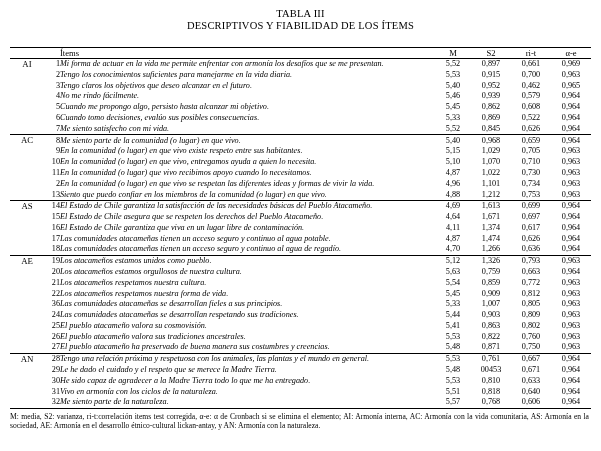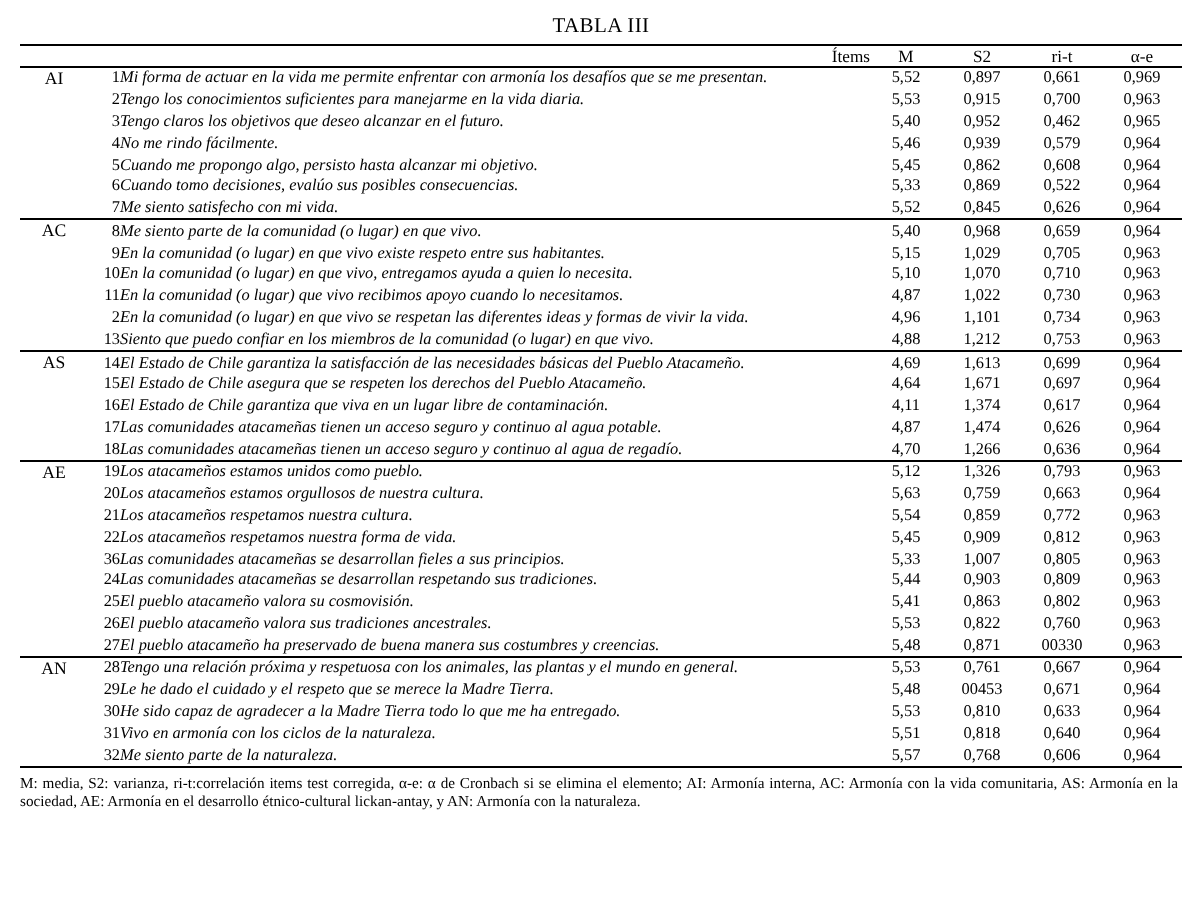--- a/index.html
+++ b/index.html
@@ -17,21 +17,21 @@
   .page {
     width: 601px;
     height: 451px;
     box-sizing: border-box;
     padding: 8px 10px 4px 10px;
     position: relative;
   }
   .title-block {
     text-align: center;
     line-height: 1.12;
-    margin-bottom: 2px;
+    margin-bottom: 15px;
   }
   .title-main {
     font-size: 10.5px;
     letter-spacing: 0.2px;
   }
   .title-sub {
     font-size: 10.5px;
     letter-spacing: 0.2px;
   }
   table.tbl {
@@ -46,21 +46,21 @@
     font-weight: normal;
   }
 
   thead th {
     font-size: 8.6px;
     padding: 2px 0 2px 0;
     border-top: 1.2px solid #000;
     border-bottom: 1.2px solid #000;
     text-align: center;
   }
-  th.h-items { text-align: right; }
+  th.h-items { text-align: left; }
 
   col.c-dim  { width: 34px; }
   col.c-num  { width: 16px; }
   col.c-text { width: auto; }
   col.c-m    { width: 36px; }
   col.c-s2   { width: 40px; }
   col.c-rit  { width: 40px; }
   col.c-ae   { width: 40px; }
 
   td.dim {
@@ -103,20 +103,21 @@
     padding-right: 2px;
   }
 </style>
 </head>
 <body>
 
 <div class="page">
 
   <div class="title-block">
     <div class="title-main">TABLA III</div>
+    <div class="title-sub">DESCRIPTIVOS Y FIABILIDAD DE LOS ÍTEMS</div>
   </div>
 
   <table class="tbl">
     <colgroup>
       <col class="c-dim">
         <col class="c-num">
         <col class="c-text">
       <col class="c-m">
         <col class="c-s2">
         <col class="c-rit">
@@ -344,21 +345,21 @@
           <td class="val">5,53</td>
           <td class="val">0,822</td>
           <td class="val">0,760</td>
           <td class="val">0,963</td>
         </tr>
         <tr class="grpend">
           <td class="idx">27</td>
           <td class="txt">El pueblo atacameño ha preservado de buena manera sus costumbres y creencias.</td>
           <td class="val">5,48</td>
           <td class="val">0,871</td>
-          <td class="val">00330</td>
+          <td class="val">0,750</td>
           <td class="val">0,963</td>
         </tr>
         <tr>
           <td class="dim" rowspan="5">AN</td>
           <td class="idx">28</td>
           <td class="txt">Tengo una relación próxima y respetuosa con los animales, las plantas y el mundo en general.</td>
           <td class="val">5,53</td>
           <td class="val">0,761</td>
           <td class="val">0,667</td>
           <td class="val">0,964</td>

